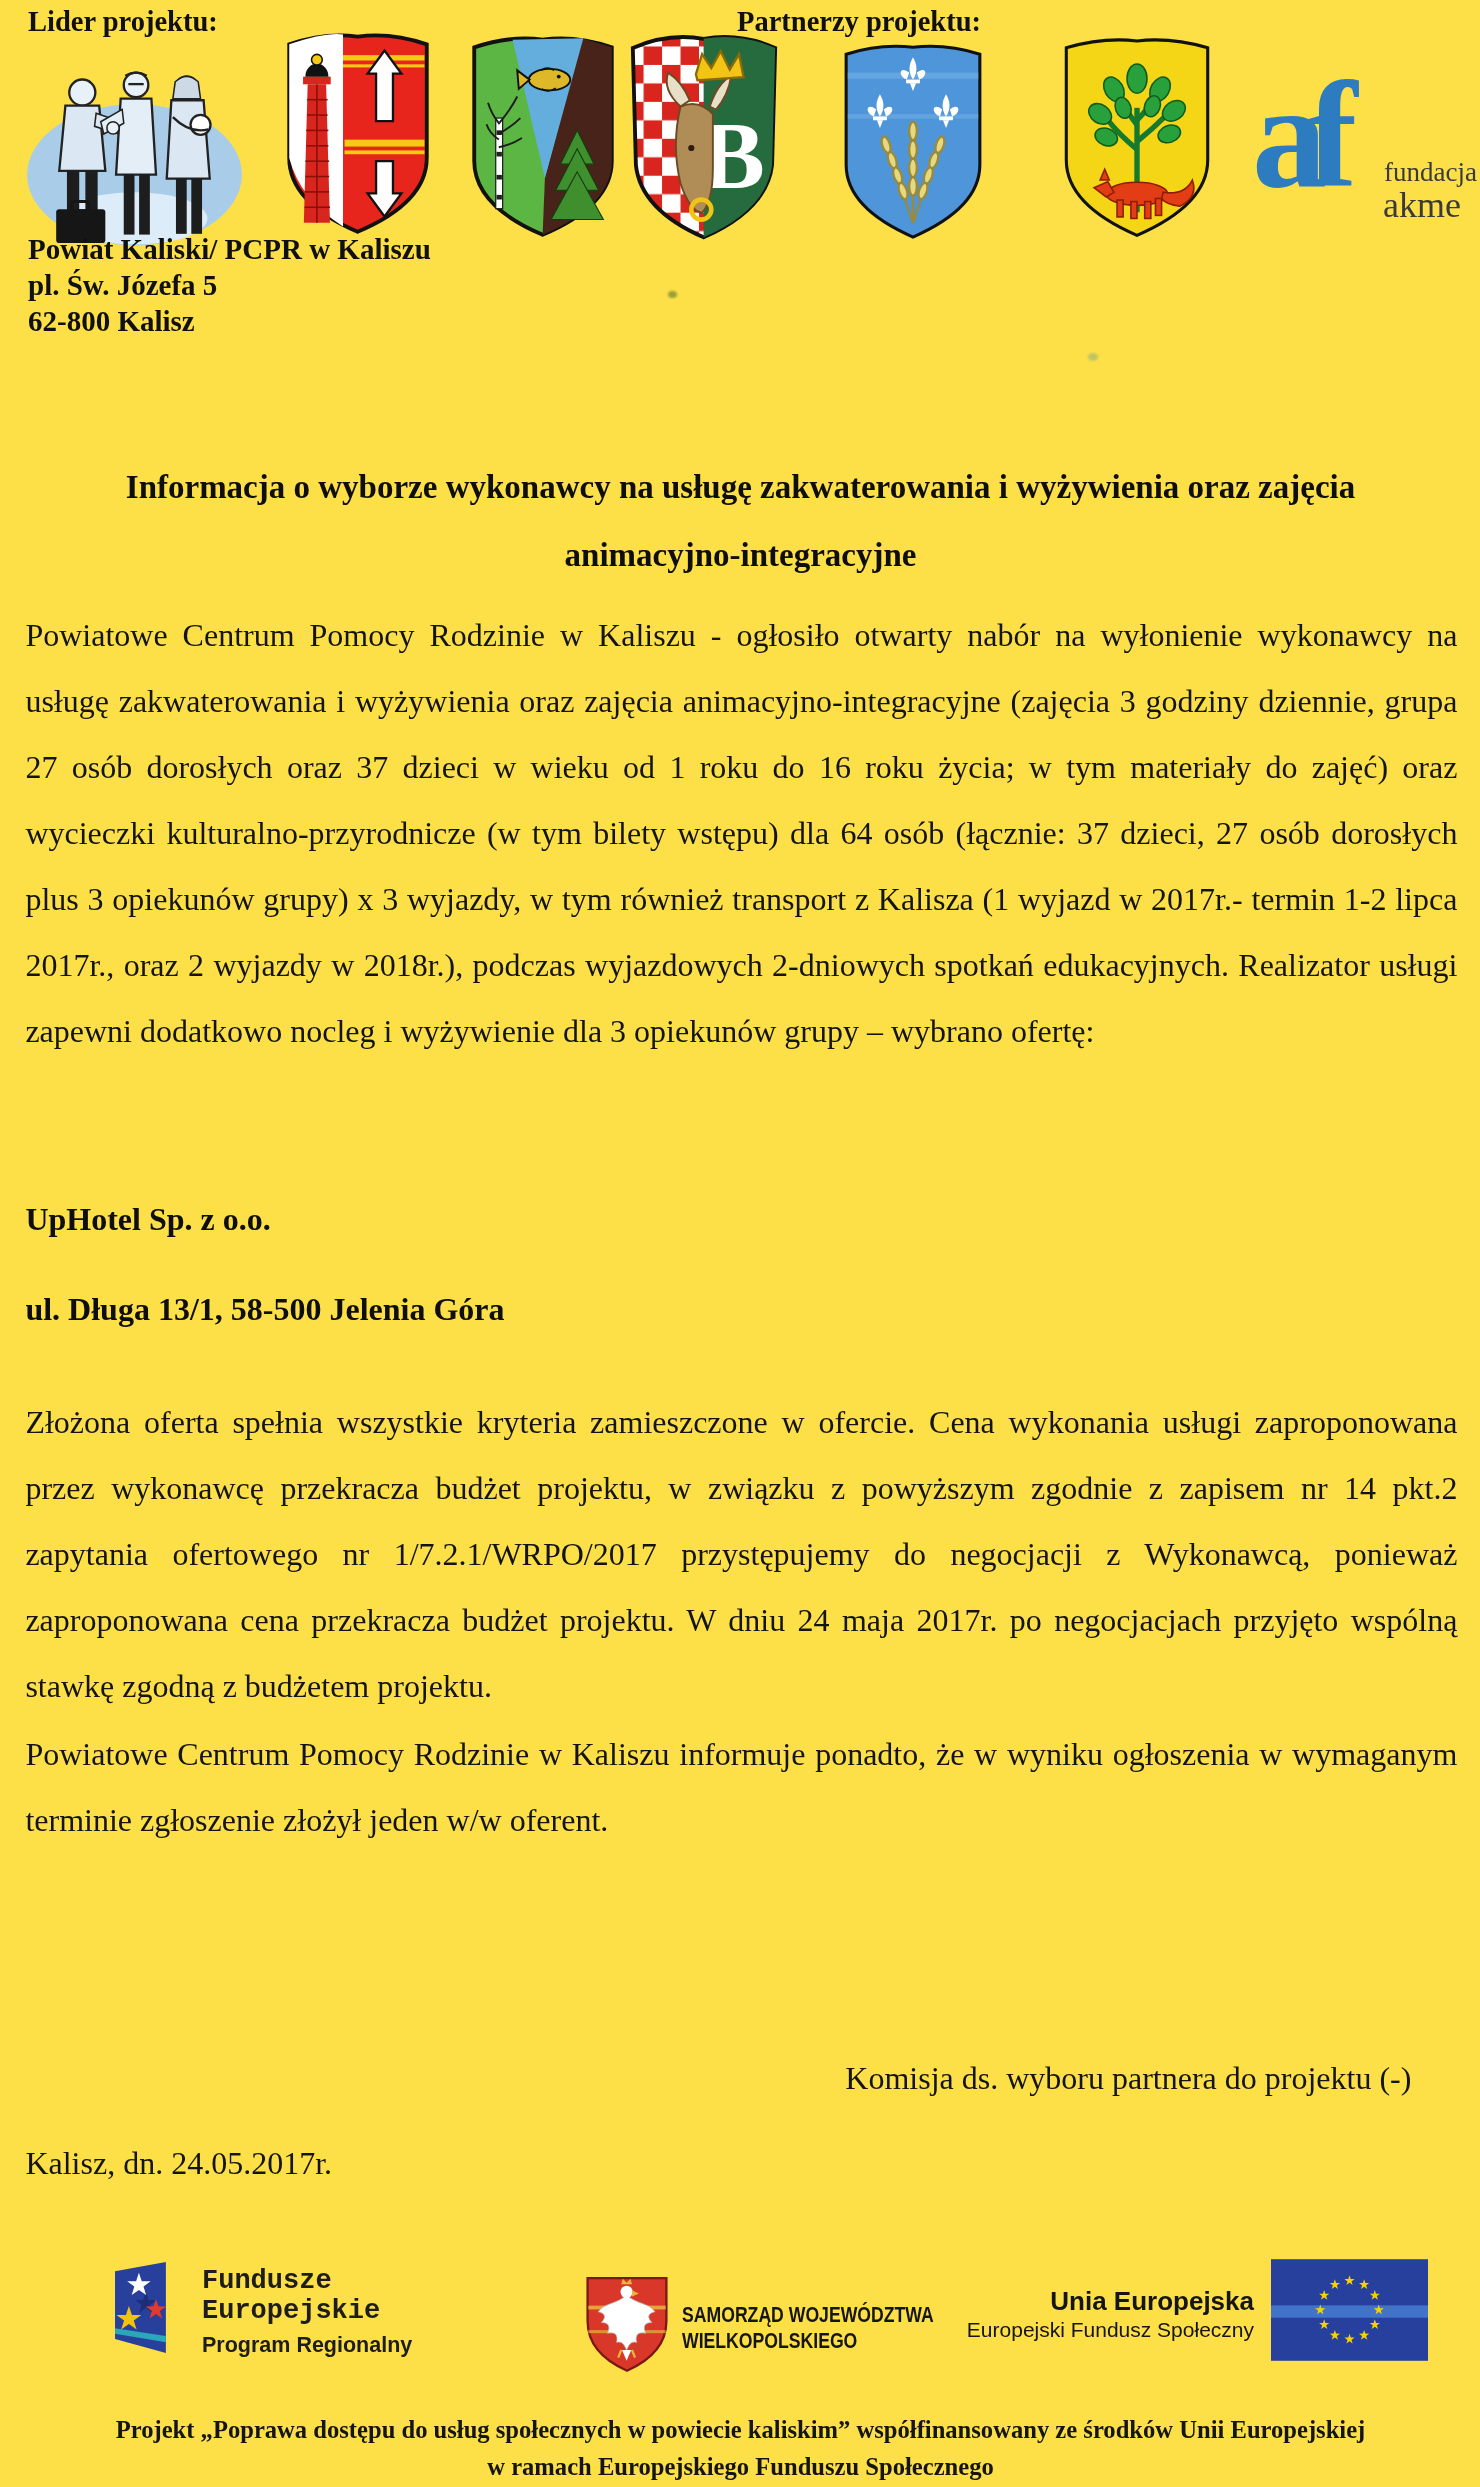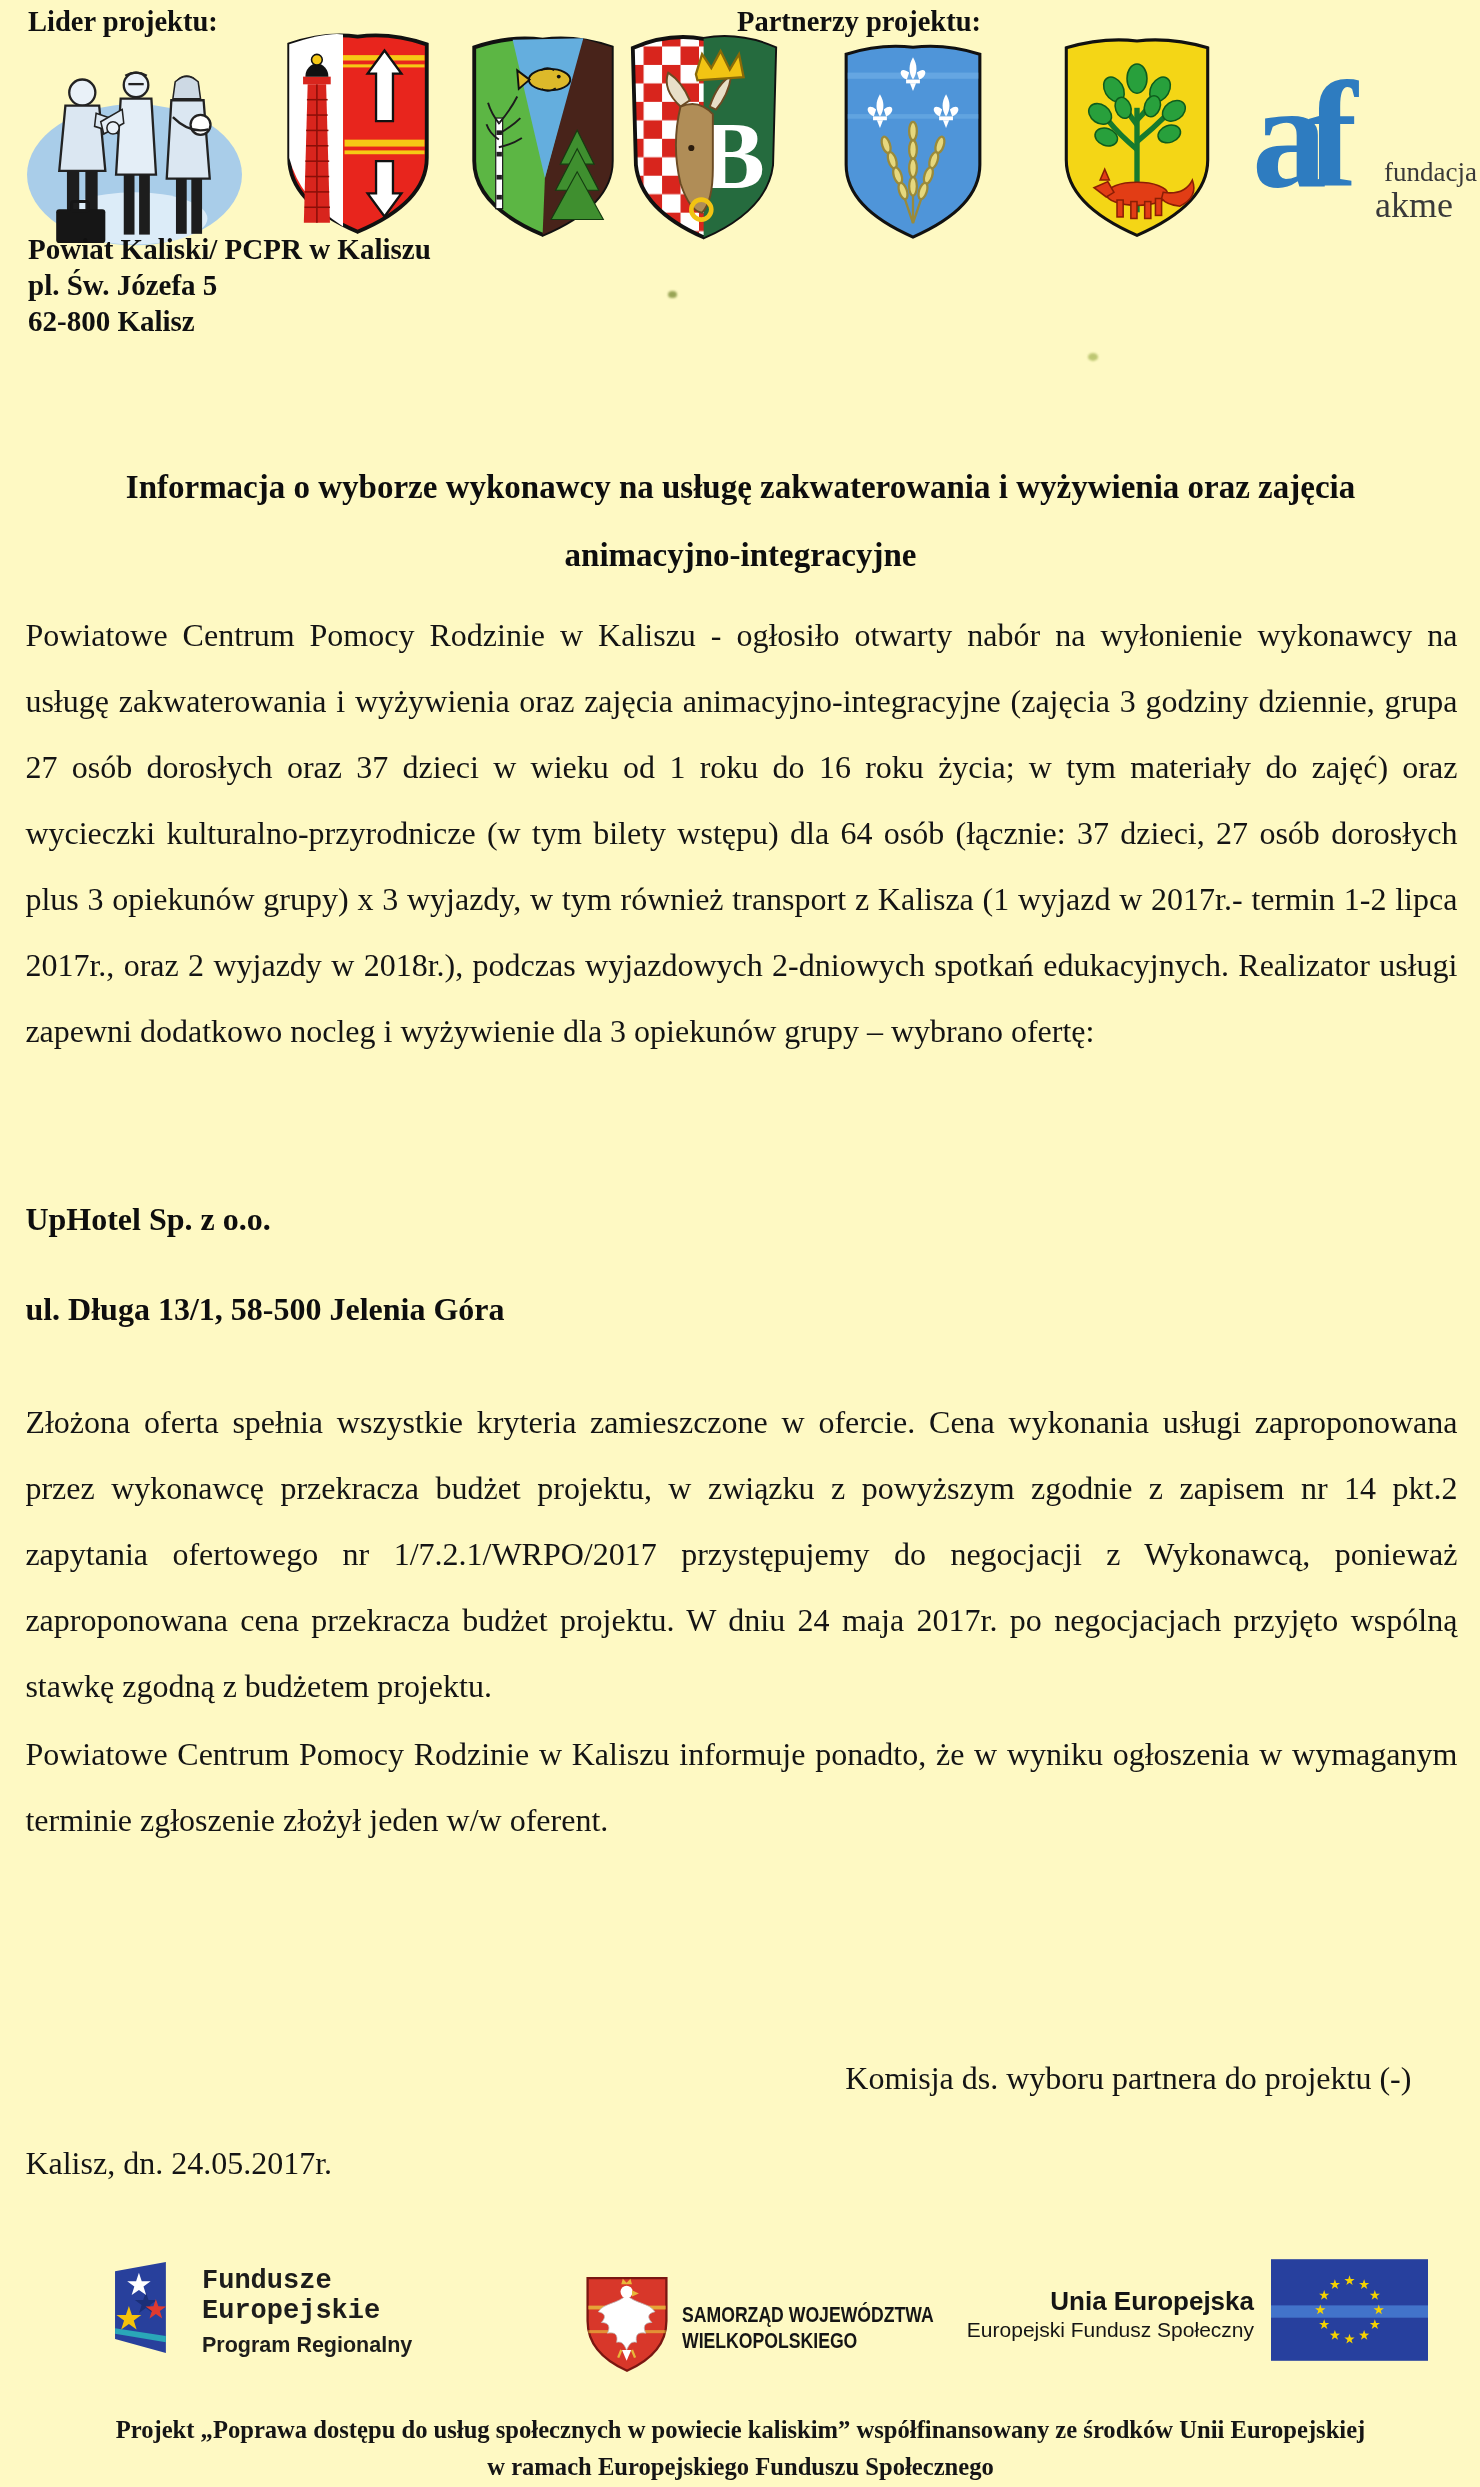--- a/index.html
+++ b/index.html
@@ -1,19 +1,19 @@
 <!DOCTYPE html>
 <html style="font-size:12.3px"><head>
 <meta charset="utf-8">
 <style>
   html,body{margin:0;padding:0;background:#e8e8e8;}
   #page{
     position:relative;
     width:1481px;height:2487px;
-    background:#fef9c3;
+    background:#fde047;
     overflow:hidden;
     font-family:"Liberation Serif", serif;
     color:#161616;
   }
   .abs{position:absolute;}
   .hdr-label{font-weight:bold;font-size:28.5px;color:#101010;}
   .addr{font-weight:bold;font-size:29px;line-height:36px;color:#101010;}
   .doc-title{font-weight:bold;font-size:33px;text-align:center;width:100%;color:#0e0e0e;}
   .para{
     left:25.4px;width:1432px;
@@ -246,21 +246,21 @@
       <rect x="92" y="218" width="8" height="22"></rect>
       <rect x="110" y="218" width="8" height="22"></rect>
       <rect x="124" y="214" width="8" height="22"></rect>
       <path d="M134,206 Q162,210 172,190 Q180,212 156,224 Q138,222 132,214 Z"></path>
     </g>
   </svg>
 
   <div class="abs" style="left:1252px;top:74px;width:223px;height:169px;">
     <div class="abs akme-af" style="left:0;top:0;">af</div>
     <div class="abs akme-txt1" style="left:132px;top:83px;">fundacja</div>
-    <div class="abs akme-txt2" style="left:123px;top:112px;">akme</div>
+    <div class="abs akme-txt2" style="left:131px;top:112px;">akme</div>
   </div>
 
   <div class="abs addr" style="left:28px;top:231px;">
     <div>Powiat Kaliski/ PCPR w Kaliszu</div>
     <div>pl. Św. Józefa 5</div>
     <div>62-800 Kalisz</div>
   </div>
 
   <div class="abs speck" style="left:668px;top:291px;width:8.5px;height:7px;background:#7f8f3a;opacity:.8;"></div>
   <div class="abs speck" style="left:1088px;top:353px;width:10px;height:7.7px;background:#b7c26a;opacity:.9;"></div>

